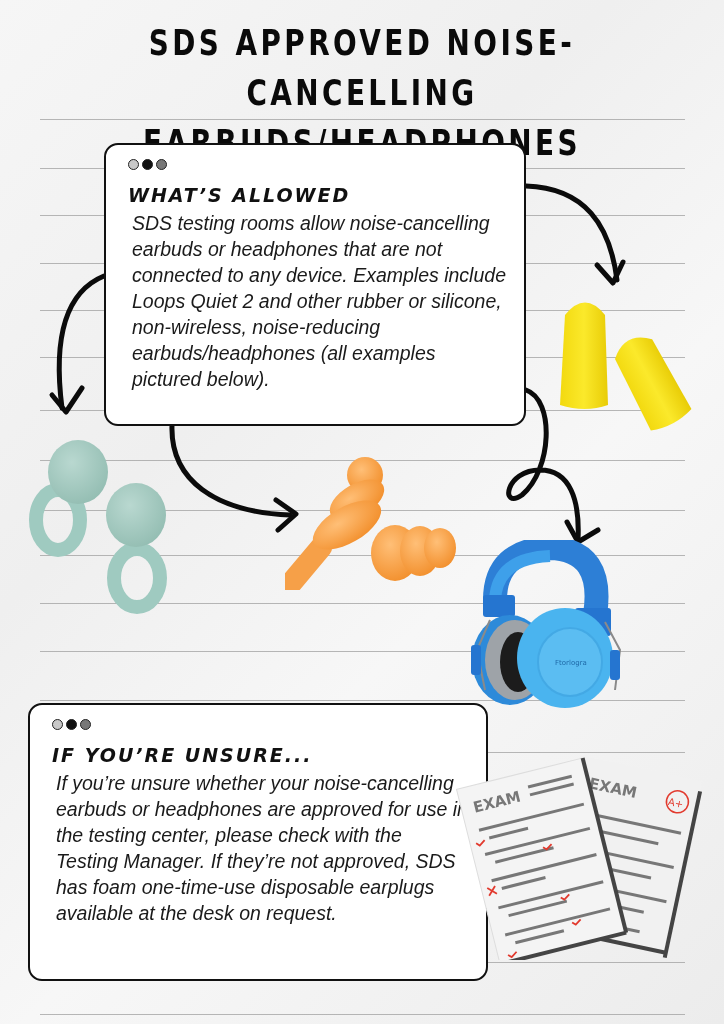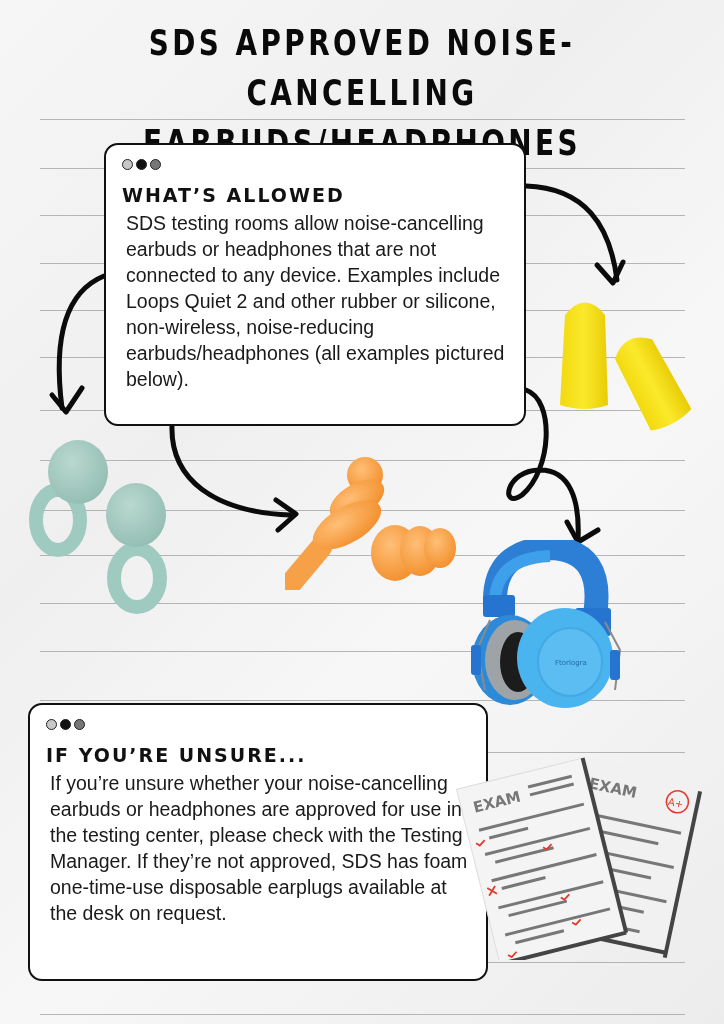--- a/index.html
+++ b/index.html
@@ -10,21 +10,21 @@
   }
   .rule { position:absolute; left:40px; width:645px; height:1px; background:#9a9a9a; opacity:.7; }
   .title {
     position:absolute; left:0; top:18px; width:724px; text-align:center;
     font-family: "DejaVu Sans Condensed","DejaVu Sans", sans-serif; font-weight:bold;
     font-size:36px; line-height:50px; letter-spacing:4px; color:#0a0a0a;
     transform: scaleX(0.86);
   }
   .card {
     position:absolute; background:#fff; border:2.5px solid #111; border-radius:14px;
-    box-sizing:border-box; padding:14px 14px 10px 16px;
+    box-sizing:border-box; padding:14px 14px 10px 22px;font-style:italic;
   }
   .dots { display:flex; gap:3px; margin-bottom:14px; }
   .dot { width:11px; height:11px; border-radius:50%; border:1.5px solid #222; box-sizing:border-box; }
   .dot.d1 { background:#c8c8c8; }
   .dot.d2 { background:#111; }
   .dot.d3 { background:#777; }
   .card h2 {
     margin:0 0 4px 0; font-family:"DejaVu Sans", sans-serif; font-weight:bold;
     font-size:19px; letter-spacing:2px; color:#111;
   }

